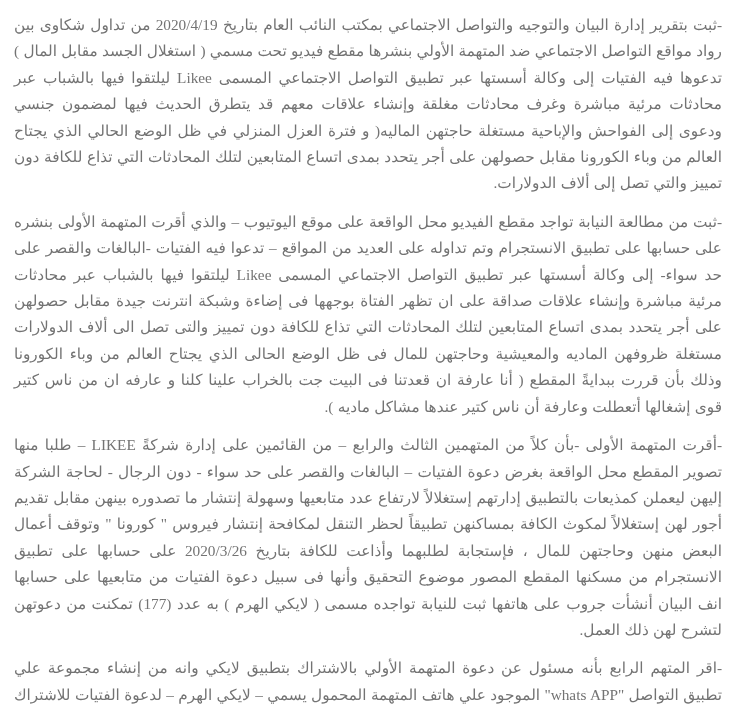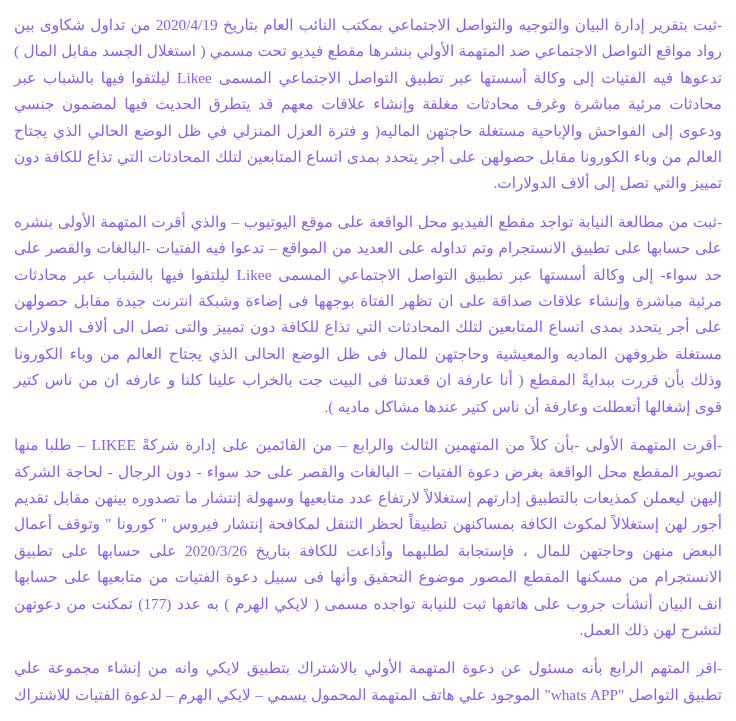--- a/index.html
+++ b/index.html
@@ -25,21 +25,21 @@
     text-align-last: right;
   }
   .para {
     font-size: 15.3px;
     line-height: 26.4px;
     margin: 0 0 12px 0;
     direction: rtl;
     text-align: justify;
     text-align-last: right;
     word-spacing: 0.5px;
-    color: #8b5cf6;
+    color: #737373;
   }
   .para.first {
     margin-top: 2px;
   }
   .cut-bottom {
     position: absolute;
     left: 0;
     right: 0;
     bottom: 0;
     height: 8px;

